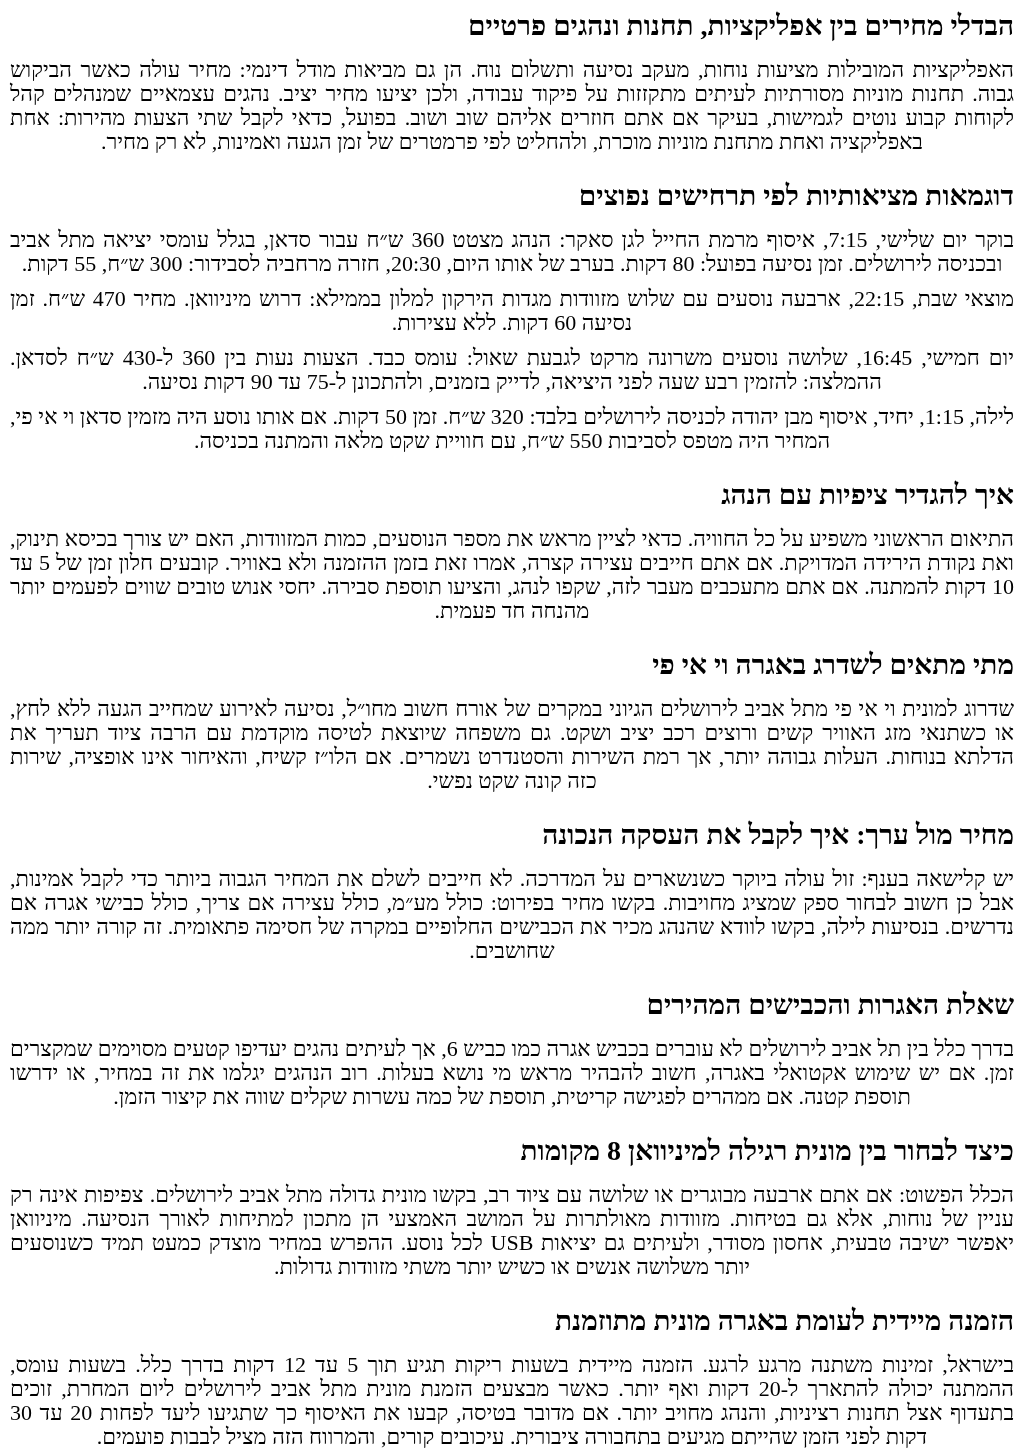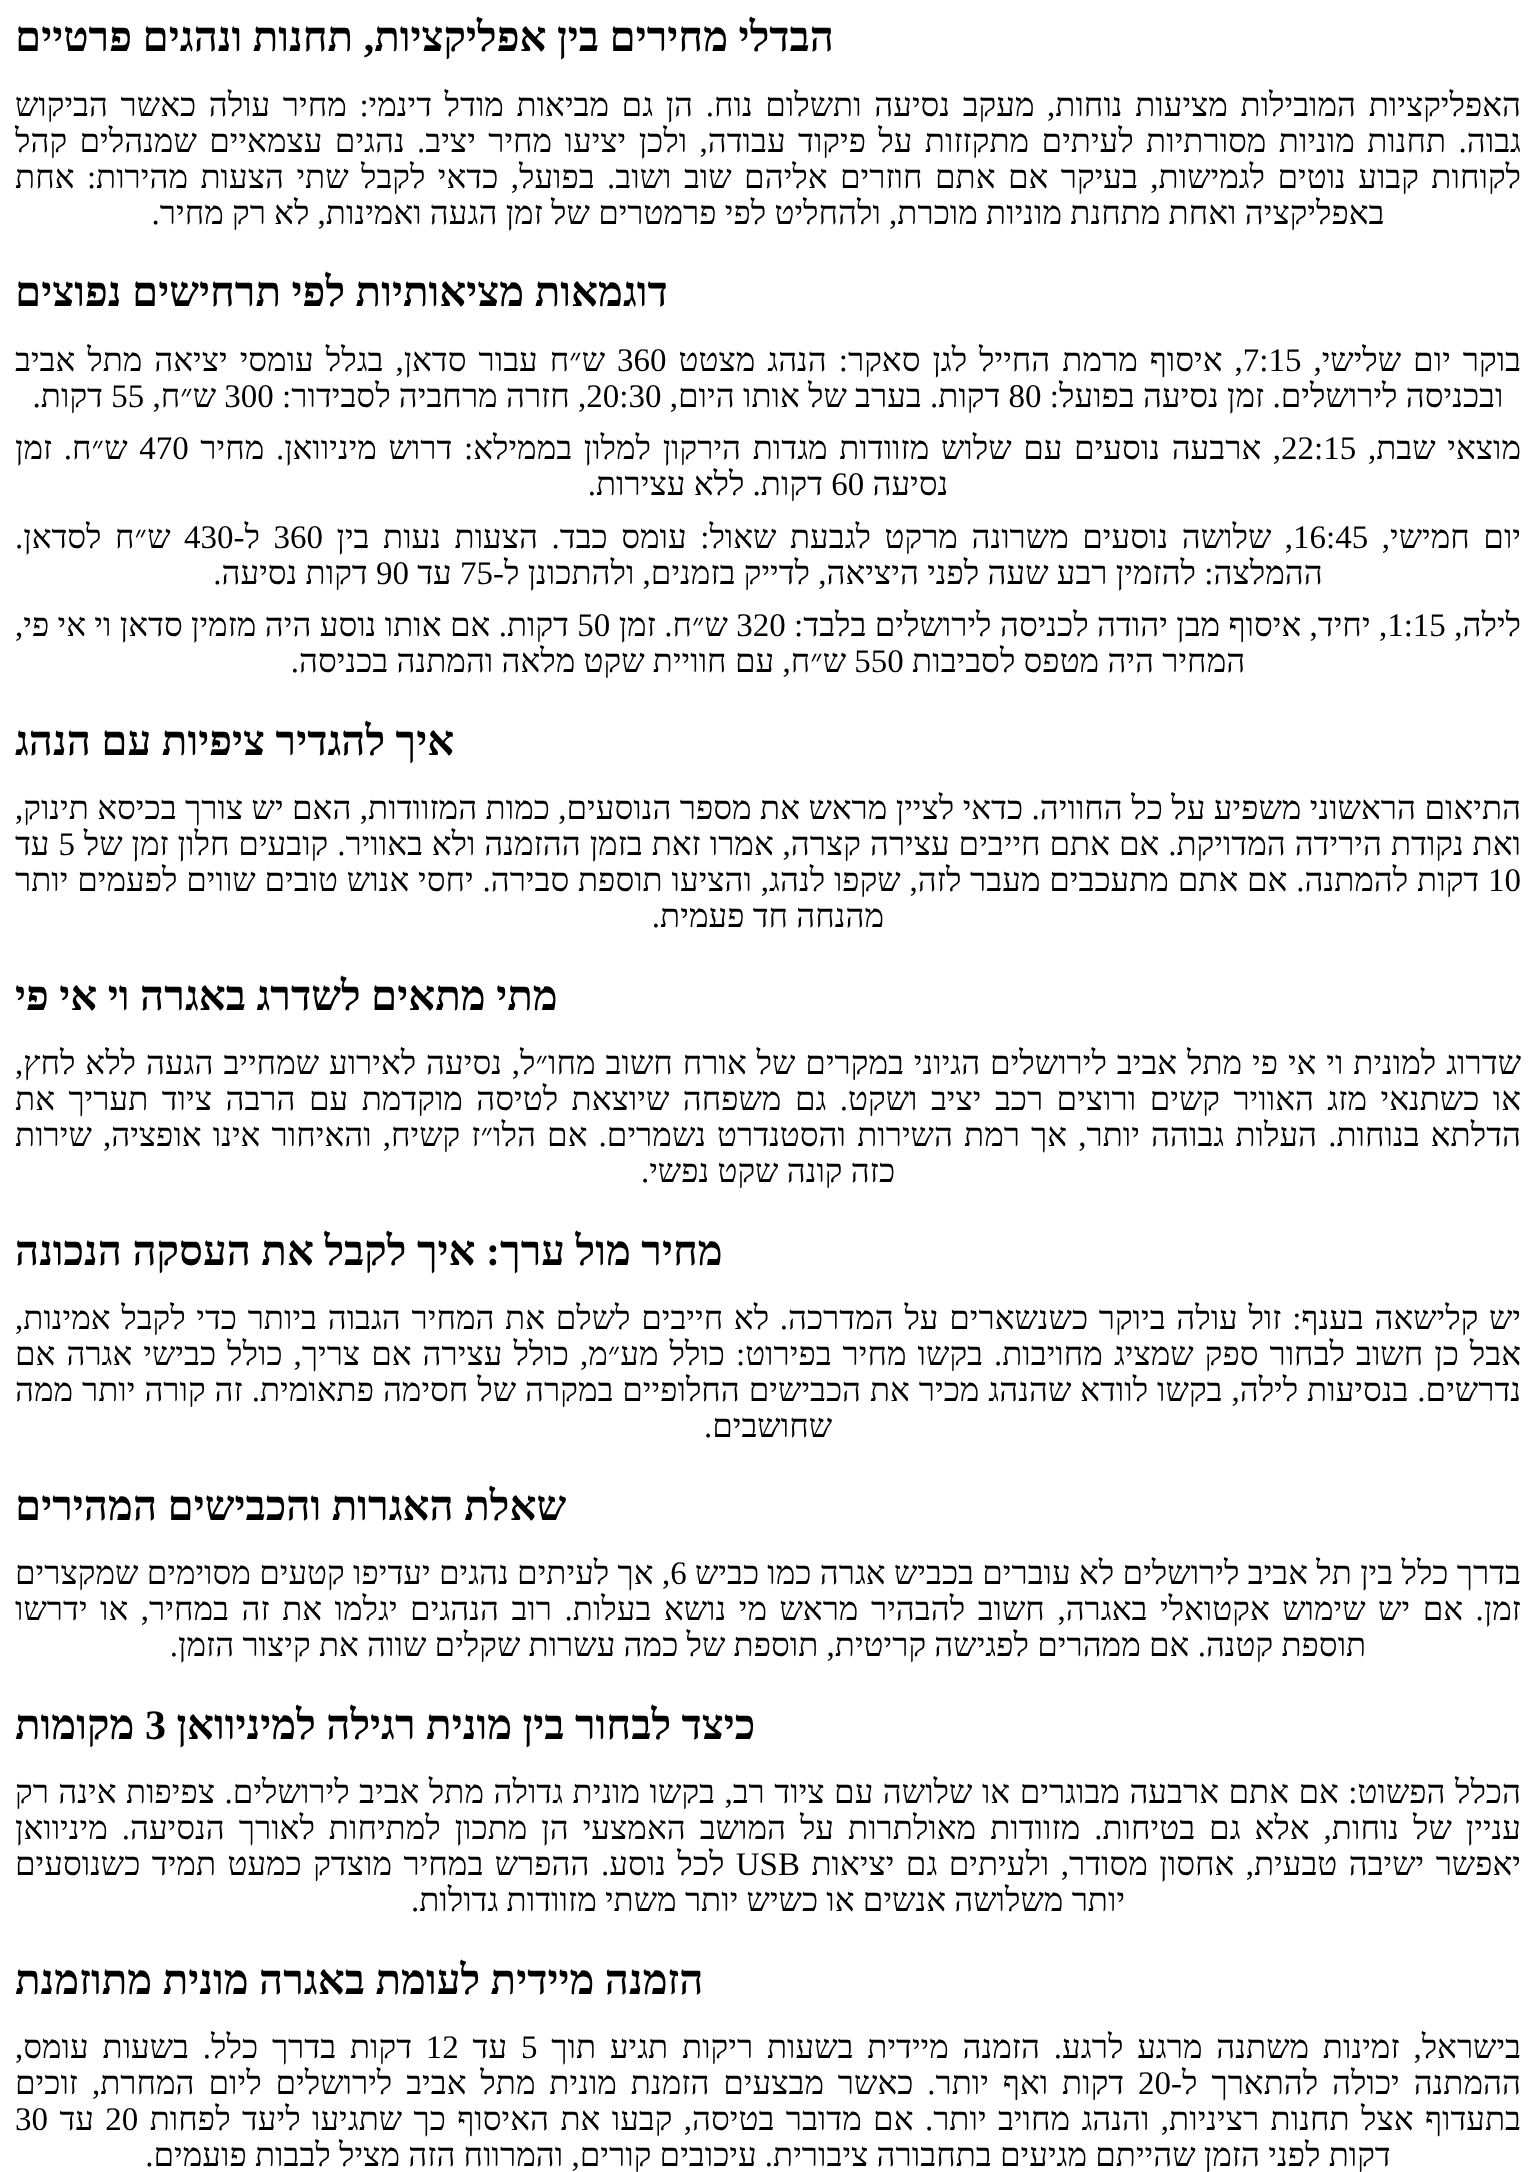--- a/index.html
+++ b/index.html
@@ -16,21 +16,21 @@
     direction: rtl;
     unicode-bidi: embed;
     padding: 4px 10px 0 10px;
     color: #000000;
     font-family: "Liberation Serif", "DejaVu Serif", "DejaVu Sans", serif;
   }
   .section-heading {
     font-size: 28px;
     line-height: 40px;
     font-weight: 700;
-    text-align: left;
+    text-align: right;
     margin: 22px 0 12px 0;
   }
   .doc section:first-child .section-heading {
     margin-top: 2px;
   }
   .body-para {
     font-size: 22px;
     line-height: 24px;
     margin: 11px 0;
     text-align: justify;
@@ -69,21 +69,21 @@
     <h2 class="section-heading">מחיר מול ערך: איך לקבל את העסקה הנכונה</h2>
     <p class="body-para">יש קלישאה בענף: זול עולה ביוקר כשנשארים על המדרכה. לא חייבים לשלם את המחיר הגבוה ביותר כדי לקבל אמינות, אבל כן חשוב לבחור ספק שמציג מחויבות. בקשו מחיר בפירוט: כולל מע״מ, כולל עצירה אם צריך, כולל כבישי אגרה אם נדרשים. בנסיעות לילה, בקשו לוודא שהנהג מכיר את הכבישים החלופיים במקרה של חסימה פתאומית. זה קורה יותר ממה שחושבים.</p>
   </section>
 
   <section>
     <h2 class="section-heading">שאלת האגרות והכבישים המהירים</h2>
     <p class="body-para">בדרך כלל בין תל אביב לירושלים לא עוברים בכביש אגרה כמו כביש 6, אך לעיתים נהגים יעדיפו קטעים מסוימים שמקצרים זמן. אם יש שימוש אקטואלי באגרה, חשוב להבהיר מראש מי נושא בעלות. רוב הנהגים יגלמו את זה במחיר, או ידרשו תוספת קטנה. אם ממהרים לפגישה קריטית, תוספת של כמה עשרות שקלים שווה את קיצור הזמן.</p>
   </section>
 
   <section>
-    <h2 class="section-heading">כיצד לבחור בין מונית רגילה למיניוואן 3 מקומות</h2>
+    <h2 class="section-heading">כיצד לבחור בין מונית רגילה למיניוואן 8 מקומות</h2>
     <p class="body-para">הכלל הפשוט: אם אתם ארבעה מבוגרים או שלושה עם ציוד רב, בקשו מונית גדולה מתל אביב לירושלים. צפיפות אינה רק עניין של נוחות, אלא גם בטיחות. מזוודות מאולתרות על המושב האמצעי הן מתכון למתיחות לאורך הנסיעה. מיניוואן יאפשר ישיבה טבעית, אחסון מסודר, ולעיתים גם יציאות USB לכל נוסע. ההפרש במחיר מוצדק כמעט תמיד כשנוסעים יותר משלושה אנשים או כשיש יותר משתי מזוודות גדולות.</p>
   </section>
 
   <section>
     <h2 class="section-heading">הזמנה מיידית לעומת באגרה מונית מתוזמנת</h2>
     <p class="body-para">בישראל, זמינות משתנה מרגע לרגע. הזמנה מיידית בשעות ריקות תגיע תוך 5 עד 12 דקות בדרך כלל. בשעות עומס, ההמתנה יכולה להתארך ל-20 דקות ואף יותר. כאשר מבצעים הזמנת מונית מתל אביב לירושלים ליום המחרת, זוכים בתעדוף אצל תחנות רציניות, והנהג מחויב יותר. אם מדובר בטיסה, קבעו את האיסוף כך שתגיעו ליעד לפחות 20 עד 30 דקות לפני הזמן שהייתם מגיעים בתחבורה ציבורית. עיכובים קורים, והמרווח הזה מציל לבבות פועמים.</p>
   </section>
 
 </main>
 

